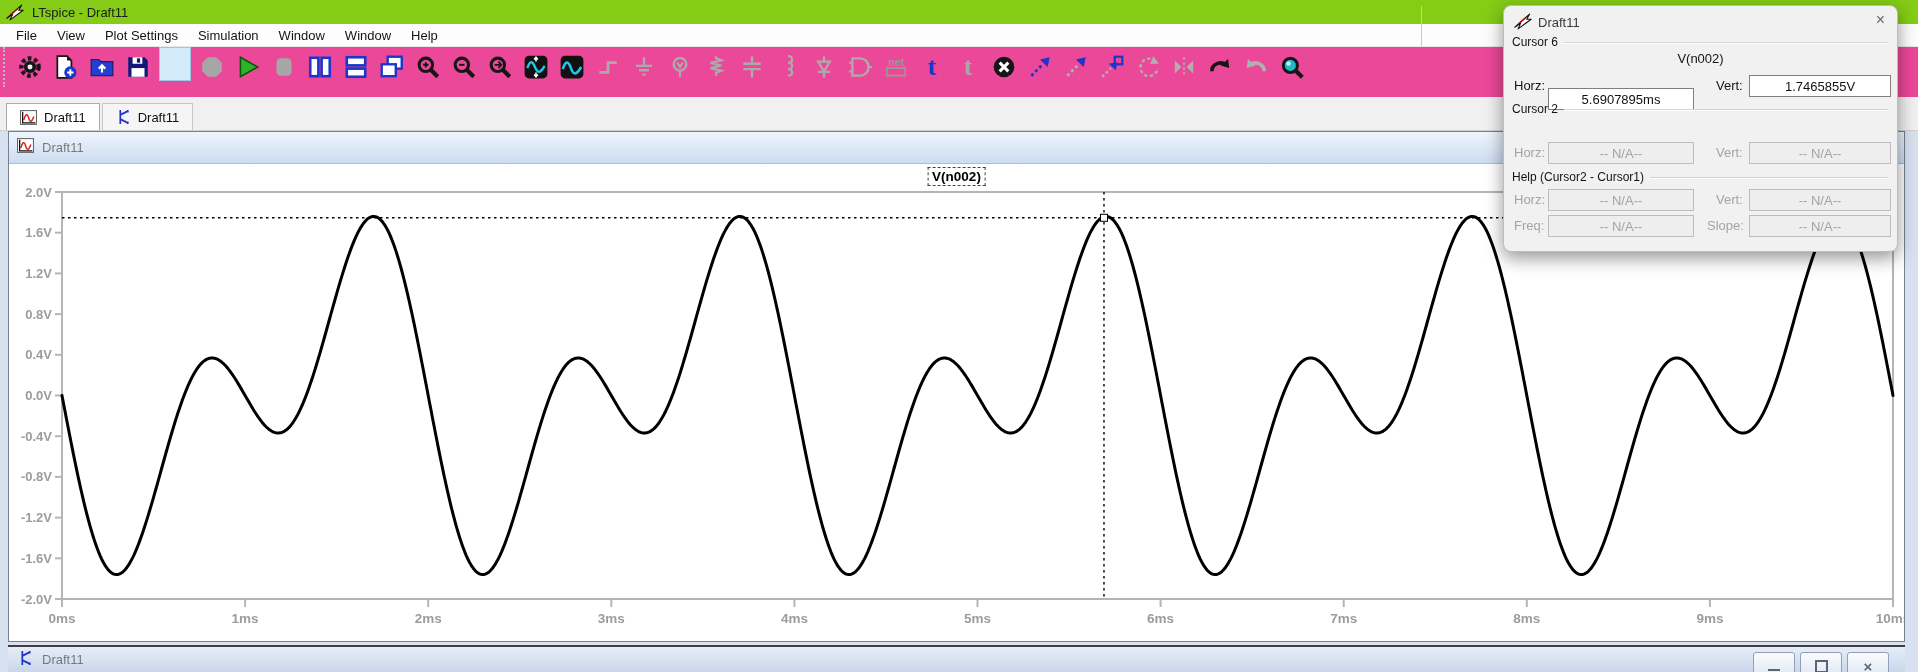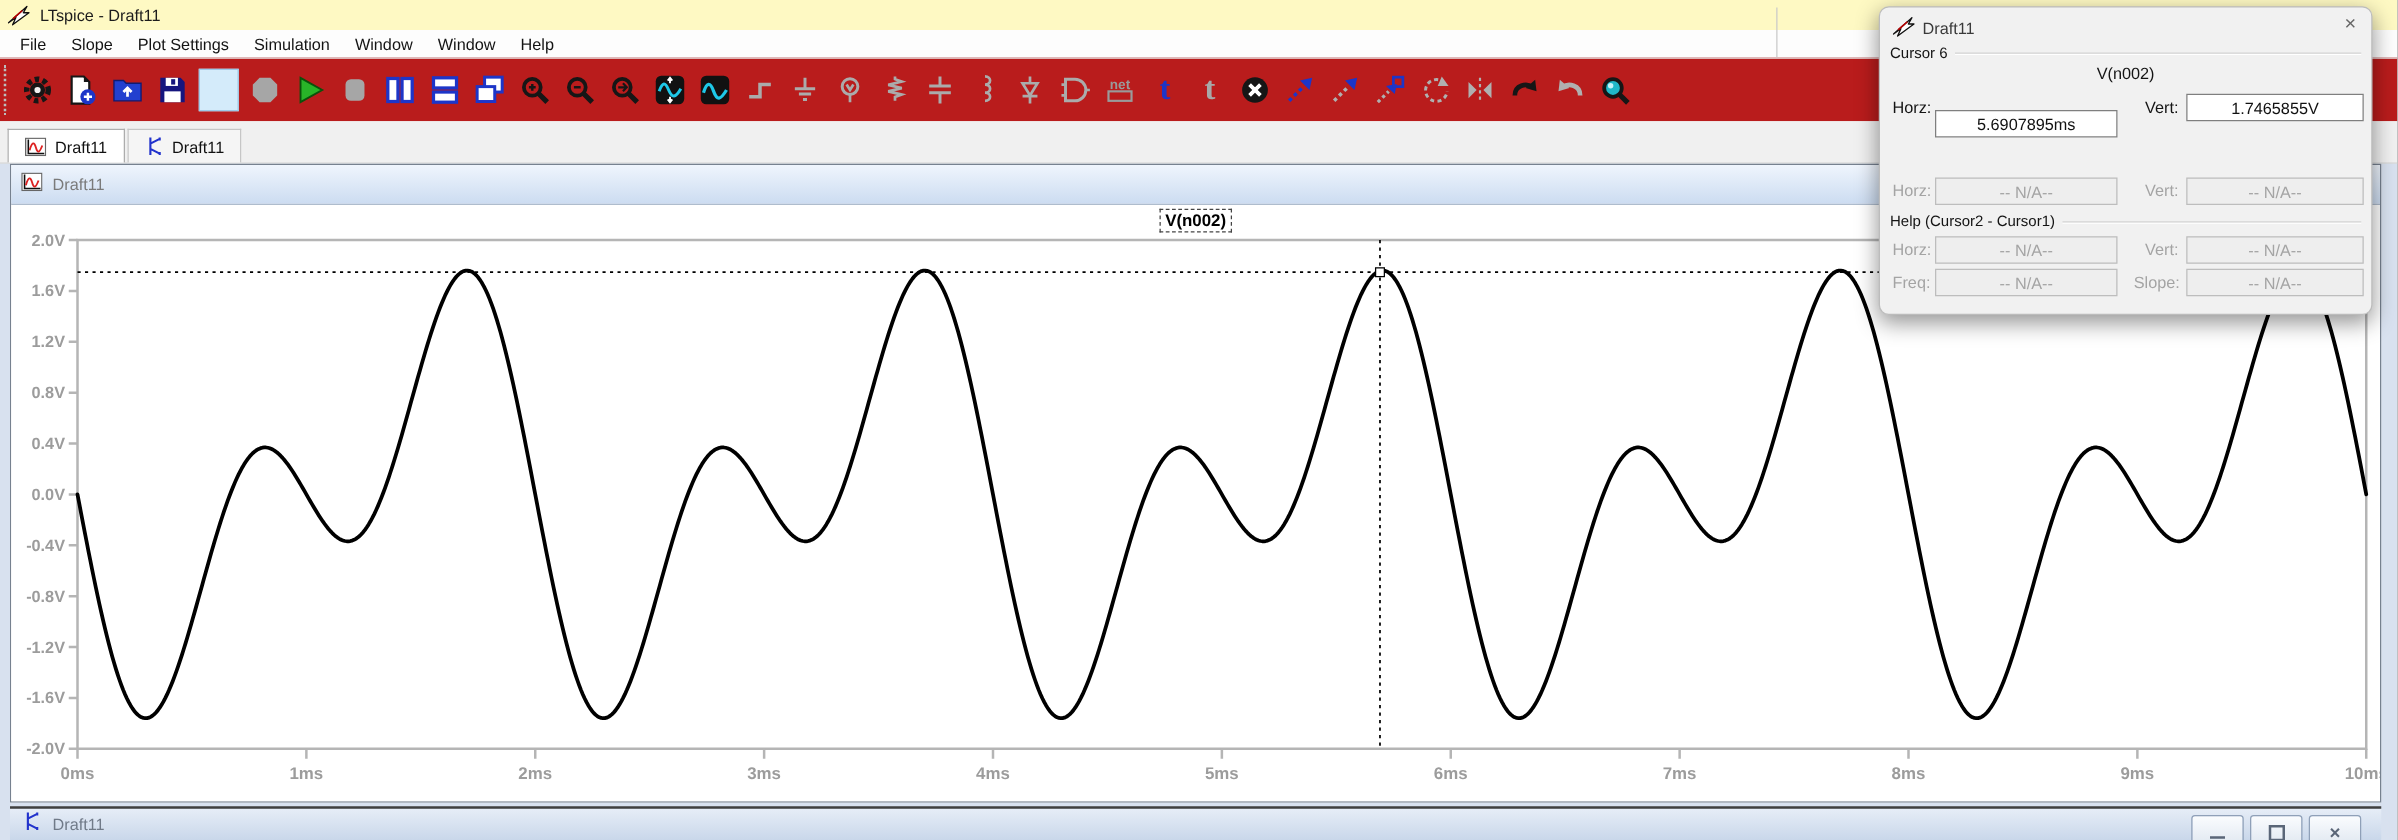--- a/index.html
+++ b/index.html
@@ -1,27 +1,27 @@
 <!DOCTYPE html>
 <html><head>
 <meta charset="utf-8">
 <style>
   html,body{margin:0;padding:0;background:#888;}
   #stage{position:relative;width:1918px;height:672px;background:#fff;overflow:hidden;
          font-family:"Liberation Sans",sans-serif;-webkit-font-smoothing:antialiased;}
   
-  .titlebar{position:absolute;left:0;top:0;width:1918px;height:24px;background:#fef9c3;
+  .titlebar{position:absolute;left:0;top:0;width:1918px;height:24px;background:#84cc16;
             display:flex;align-items:center;}
   .app-icon{margin-left:6px;display:flex;align-items:center;}
   .title-text{margin-left:8px;font-size:13px;color:#1c1c1c;}
   .menubar{position:absolute;left:0;top:24px;width:1918px;height:22px;background:#fdfdfd;
            display:flex;align-items:center;padding-left:6px;box-sizing:border-box;}
   .menu-item{font-size:13px;color:#141414;padding:3px 10px;cursor:default;text-align:center;}
-  .toolbar{position:absolute;left:0;top:46px;width:1918px;height:51px;background:#b91c1c;
-           border-top:1px solid #e6e6e6;display:flex;align-items:center;box-sizing:border-box;}
+  .toolbar{position:absolute;left:0;top:46px;width:1918px;height:51px;background:#ec4899;
+           border-top:1px solid #e6e6e6;display:flex;align-items:flex-start;box-sizing:border-box;}
   .toolbar-grip{width:3px;height:40px;margin:0 4px 0 3px;border-left:2px dotted #bdbdbd;}
   .tbtn{width:36px;height:40px;display:flex;align-items:center;justify-content:center;flex:0 0 auto;}
   .tbtn.blankhl{width:30px;height:32px;margin:0 3px;background:#d4ebfa;border:1px solid #9cc9e8;}
   .tsep{position:absolute;left:1421px;top:6px;width:1px;height:40px;background:#c9c9c9;}
   .tabbar{position:absolute;left:0;top:97px;width:1918px;height:34px;background:#f0f0f0;
           border-bottom:1px solid #d2d2d2;display:flex;align-items:flex-end;padding-left:6px;box-sizing:border-box;}
   .tab{height:26px;display:flex;align-items:center;gap:7px;padding:0 13px;font-size:13px;color:#111;
        border:1px solid #c6c6c6;border-bottom:none;background:#f5f5f5;margin-right:2px;}
   .tab.active{background:#fff;border-color:#adadad;}
   
@@ -73,21 +73,21 @@
         <svg width="18" height="17" viewBox="0 0 22 20">
           <path d="M1 17L19 1l-3.5 6.2H21L5 19l3.2-7.2z" fill="#fff" stroke="#111" stroke-width="1.3" stroke-linejoin="round"></path>
           <path d="M5.5 13L14.5 5" stroke="#b00" stroke-width="1.6"></path>
         </svg>
       </span>
     <span class="title-text">LTspice - Draft11</span>
   </div>
 
   <div class="menubar" id="menubar">
       <span class="menu-item">File</span>
-      <span class="menu-item">Slope</span>
+      <span class="menu-item">View</span>
       <span class="menu-item">Plot Settings</span>
       <span class="menu-item">Simulation</span>
       <span class="menu-item">Window</span>
       <span class="menu-item">Window</span>
       <span class="menu-item">Help</span>
     </div>
 
   <div class="toolbar" id="toolbar">
     <span class="toolbar-grip"></span>
   <span class="tbtn">
@@ -493,20 +493,23 @@
 
     <div class="cp-grp" style="top:29px;">
         <span>Cursor 6</span>
       </div>
     <div class="cp-trace" style="top:45px;">V(n002)</div>
     <span class="cp-lab" style="left:10px;top:72px;">Horz:</span>
     <span class="cpin" style="left:44px;top:82px;width:144px;">5.6907895ms</span>
     <span class="cp-lab" style="left:212px;top:72px;">Vert:</span>
     <span class="cpin" style="left:245px;top:69px;width:140px;">1.7465855V</span>
 
+    <div class="cp-grp" style="top:96px;">
+        <span>Cursor 2</span>
+      </div>
     <span class="cp-lab na" style="left:10px;top:139px;">Horz:</span>
     <span class="cpin na" style="left:44px;top:136px;width:144px;">-- N/A--</span>
     <span class="cp-lab na" style="left:212px;top:139px;">Vert:</span>
     <span class="cpin na" style="left:245px;top:136px;width:140px;">-- N/A--</span>
 
     <div class="cp-grp" style="top:164px;">
         <span>Help (Cursor2 - Cursor1)</span>
       </div>
     <span class="cp-lab na" style="left:10px;top:186px;">Horz:</span>
     <span class="cpin na" style="left:44px;top:183px;width:144px;">-- N/A--</span>

